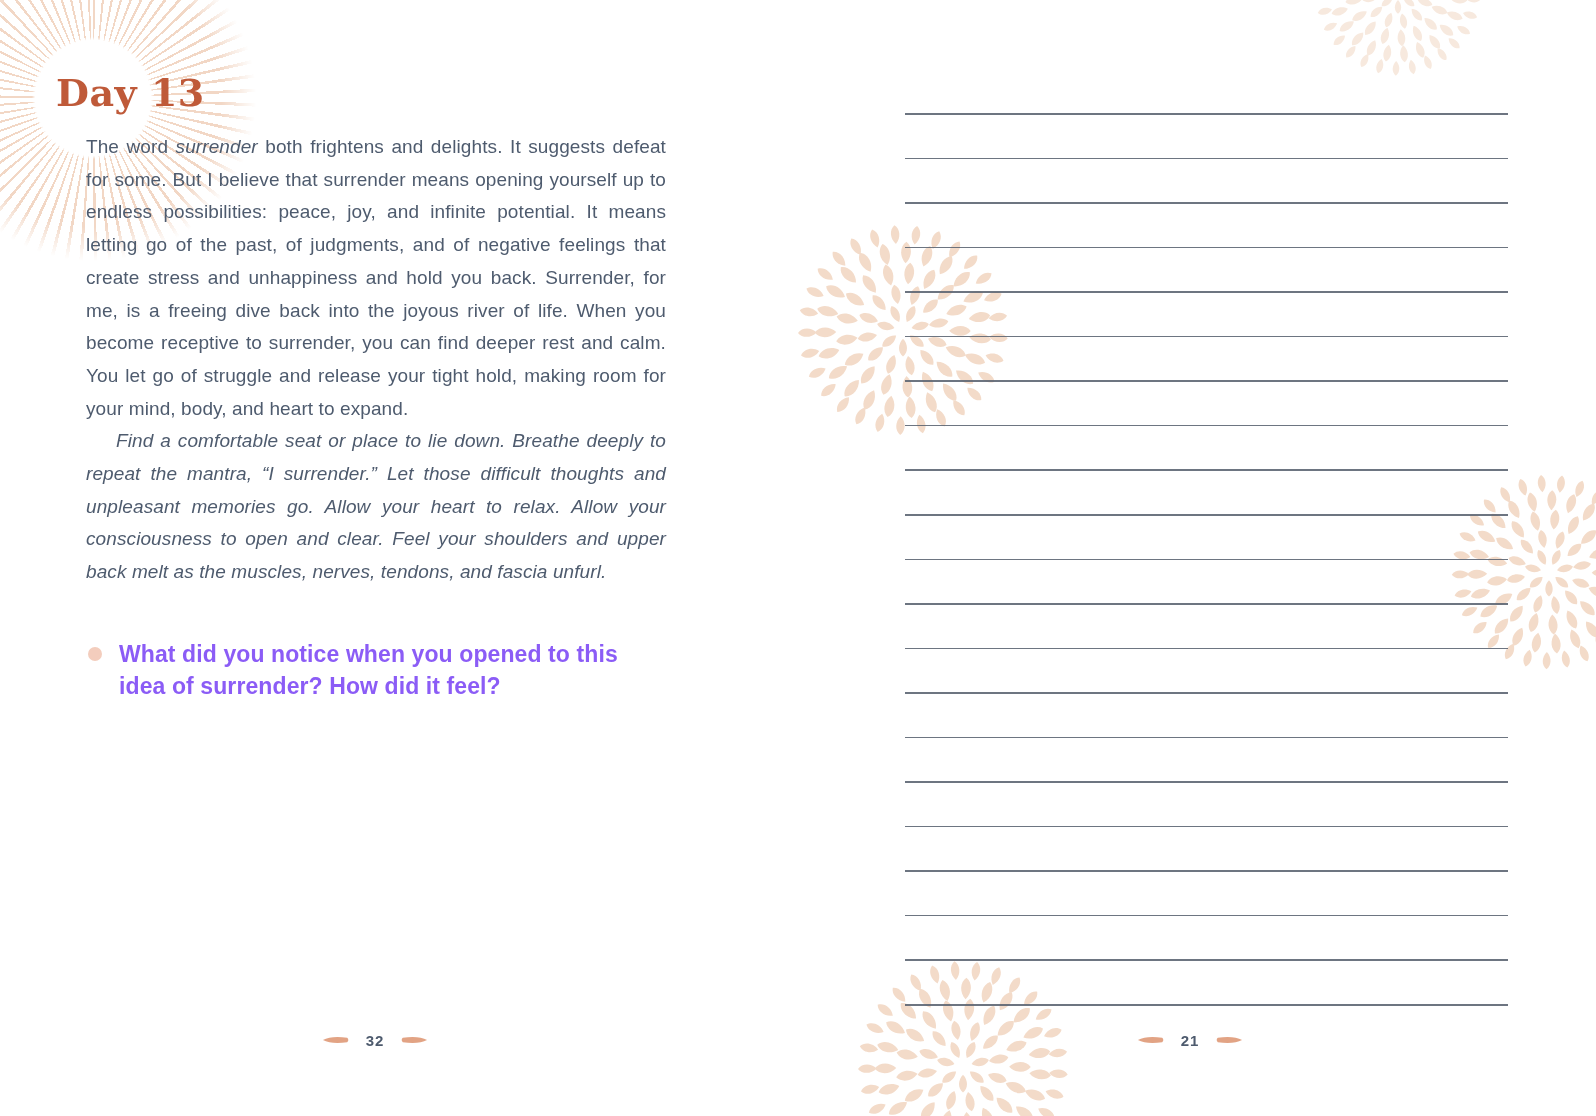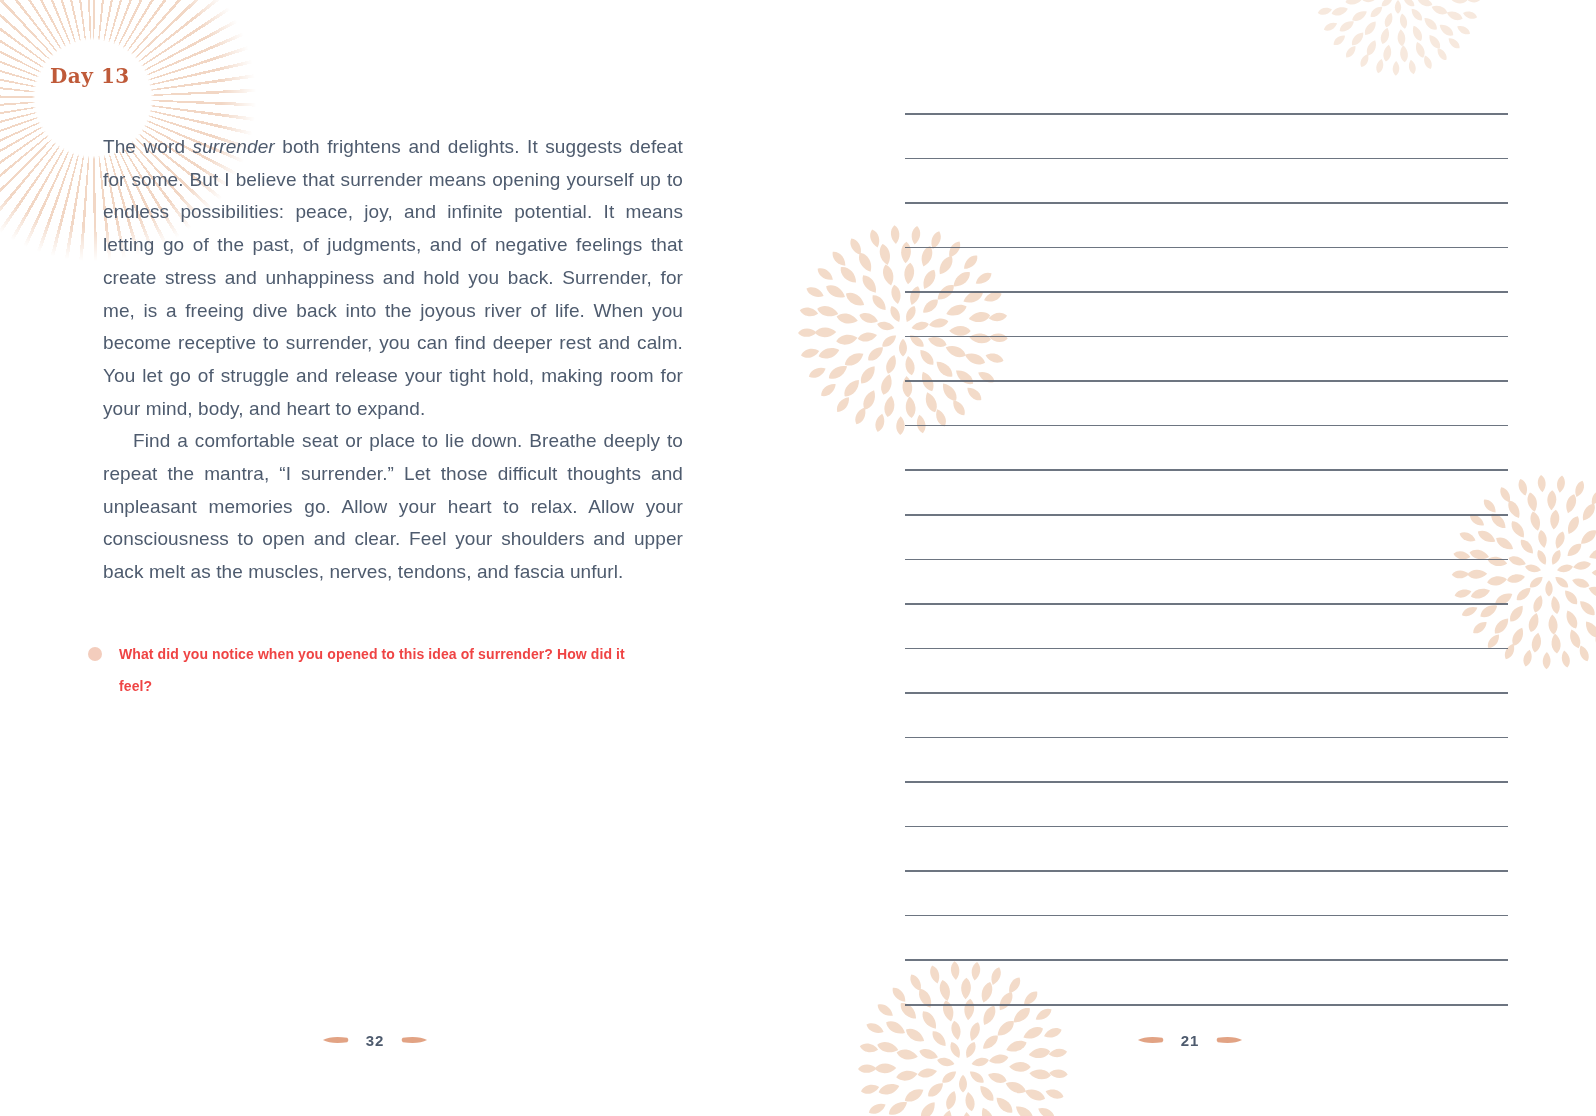--- a/index.html
+++ b/index.html
@@ -24,42 +24,42 @@
   .dandelion svg{display:block;}
 
   
   .ruled-line{
     position:absolute;left:905px;width:603px;height:1.6px;
     background:var(--ruled-line,#59626f);opacity:.88;z-index:2;
   }
 
   
   .page-title{
-    position:absolute;left:48px;top:62px;margin:2px;z-index:3;
+    position:absolute;left:48px;top:62px;margin:8px;z-index:3;
     font-family:"DejaVu Serif",serif;font-weight:bold;
-    font-size:20px;letter-spacing:.5px;color:var(--title,#bf5a39);
+    font-size:38px;letter-spacing:.5px;color:var(--title,#bf5a39);
   }
   .body-text{
-    position:absolute;left:103px;top:131px;width:580px;z-index:3;
+    position:absolute;left:86px;top:131px;width:580px;z-index:3;
     font-size:19px;line-height:32.7px;text-align:justify;letter-spacing:.1px;
   }
   .body-text p{margin:0;}
-  .body-text p.indent{text-indent:30px;}
+  .body-text p.indent{text-indent:30px;font-style:italic;}
   .body-text em{font-style:italic;}
 
   .prompts{
     position:absolute;left:86px;top:638px;width:556px;margin:0;padding:0;
     list-style:none;z-index:3;
   }
   .prompt{display:flex;align-items:flex-start;margin:0 0 23px 0;}
   .prompt .dot{
     flex:0 0 auto;width:14px;height:14px;border-radius:50%;
     background:var(--bullet-dot,#f3cdbd);margin:9px 17px 0 2px;
   }
-  .prompt-text{font-weight:bold;font-size:14px;line-height:32px;letter-spacing:.1px;color:#ef4444;}
+  .prompt-text{font-weight:bold;font-size:23px;line-height:32px;letter-spacing:.1px;color:#8b5cf6;}
 
   
   .page-footer{
     position:absolute;top:1029px;width:200px;height:22px;z-index:3;
     display:flex;align-items:center;justify-content:center;gap:16px;
   }
   .page-footer--left{left:275px;}
   .page-footer--right{left:1090px;}
   .page-number{font-size:15px;font-weight:bold;letter-spacing:1px;color:#4e5b6e;}
   .leaf{color:var(--leaf-ornament,#e2a384);display:block;}

